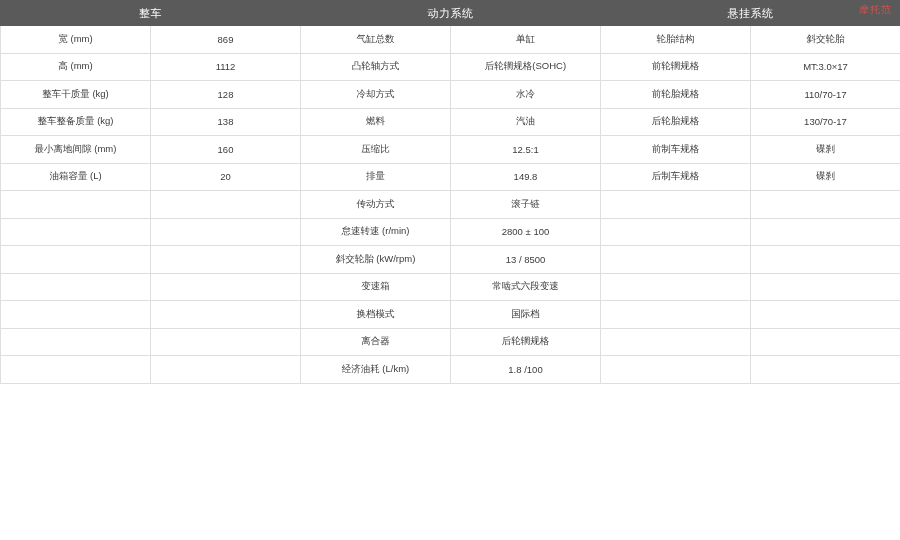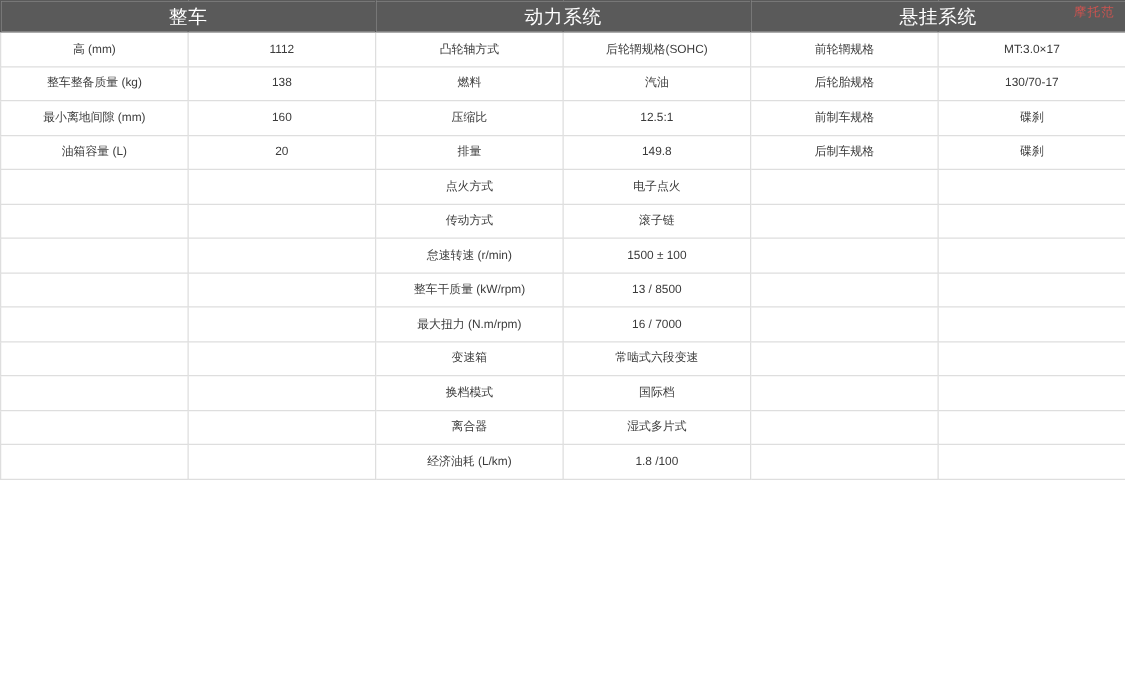--- a/index.html
+++ b/index.html
@@ -34,21 +34,21 @@
     text-align: center;
     vertical-align: middle;
     padding: 0 2px;
     color: #3b3b3b;
     overflow: hidden;
     white-space: nowrap;
   }
   table.spec-table thead th {
     background: #5a5a5a;
     color: #ffffff;
-    font-size: 15px;
+    font-size: 11px;
     height: 24px;
     border: 1px solid #5a5a5a;
     letter-spacing: 0.5px;
   }
   .col-a { width: 150px; }
   .col-b { width: 150px; }
   .col-c { width: 150px; }
   .col-d { width: 150px; }
   .col-e { width: 150px; }
   .col-f { width: 150px; }
@@ -79,26 +79,42 @@
     </colgroup>
     <thead>
       <tr>
         <th colspan="2">整车</th>
         <th colspan="2">动力系统</th>
         <th colspan="2">悬挂系统</th>
       </tr>
     </thead>
     <tbody>
         <tr>
+          <td>宽 (mm)</td>
+          <td>869</td>
+          <td>气缸总数</td>
+          <td>单缸</td>
+          <td>轮胎结构</td>
+          <td>斜交轮胎</td>
+        </tr>
+        <tr>
           <td>高 (mm)</td>
           <td>1112</td>
           <td>凸轮轴方式</td>
           <td>后轮辋规格(SOHC)</td>
           <td>前轮辋规格</td>
           <td>MT:3.0×17</td>
+        </tr>
+        <tr>
+          <td>整车干质量 (kg)</td>
+          <td>128</td>
+          <td>冷却方式</td>
+          <td>水冷</td>
+          <td>前轮胎规格</td>
+          <td>110/70-17</td>
         </tr>
         <tr>
           <td>整车整备质量 (kg)</td>
           <td>138</td>
           <td>燃料</td>
           <td>汽油</td>
           <td>后轮胎规格</td>
           <td>130/70-17</td>
         </tr>
         <tr>
@@ -113,54 +129,38 @@
           <td>油箱容量 (L)</td>
           <td>20</td>
           <td>排量</td>
           <td>149.8</td>
           <td>后制车规格</td>
           <td>碟刹</td>
         </tr>
         <tr>
           <td class="cell-empty"></td>
           <td class="cell-empty"></td>
-          <td>点火方式</td>
-          <td>电子点火</td>
-          <td class="cell-empty"></td>
-          <td class="cell-empty"></td>
-        </tr>
-        <tr>
-          <td class="cell-empty"></td>
-          <td class="cell-empty"></td>
           <td>传动方式</td>
           <td>滚子链</td>
           <td class="cell-empty"></td>
           <td class="cell-empty"></td>
         </tr>
         <tr>
           <td class="cell-empty"></td>
           <td class="cell-empty"></td>
           <td>怠速转速 (r/min)</td>
-          <td>1500 ± 100</td>
+          <td>2800 ± 100</td>
           <td class="cell-empty"></td>
           <td class="cell-empty"></td>
         </tr>
         <tr>
           <td class="cell-empty"></td>
           <td class="cell-empty"></td>
-          <td>整车干质量 (kW/rpm)</td>
+          <td>斜交轮胎 (kW/rpm)</td>
           <td>13 / 8500</td>
-          <td class="cell-empty"></td>
-          <td class="cell-empty"></td>
-        </tr>
-        <tr>
-          <td class="cell-empty"></td>
-          <td class="cell-empty"></td>
-          <td>最大扭力 (N.m/rpm)</td>
-          <td>16 / 7000</td>
           <td class="cell-empty"></td>
           <td class="cell-empty"></td>
         </tr>
         <tr>
           <td class="cell-empty"></td>
           <td class="cell-empty"></td>
           <td>变速箱</td>
           <td>常啮式六段变速</td>
           <td class="cell-empty"></td>
           <td class="cell-empty"></td>
@@ -170,21 +170,21 @@
           <td class="cell-empty"></td>
           <td>换档模式</td>
           <td>国际档</td>
           <td class="cell-empty"></td>
           <td class="cell-empty"></td>
         </tr>
         <tr>
           <td class="cell-empty"></td>
           <td class="cell-empty"></td>
           <td>离合器</td>
-          <td>湿式多片式</td>
+          <td>后轮辋规格</td>
           <td class="cell-empty"></td>
           <td class="cell-empty"></td>
         </tr>
         <tr>
           <td class="cell-empty"></td>
           <td class="cell-empty"></td>
           <td>经济油耗 (L/km)</td>
           <td>1.8 /100</td>
           <td class="cell-empty"></td>
           <td class="cell-empty"></td>

